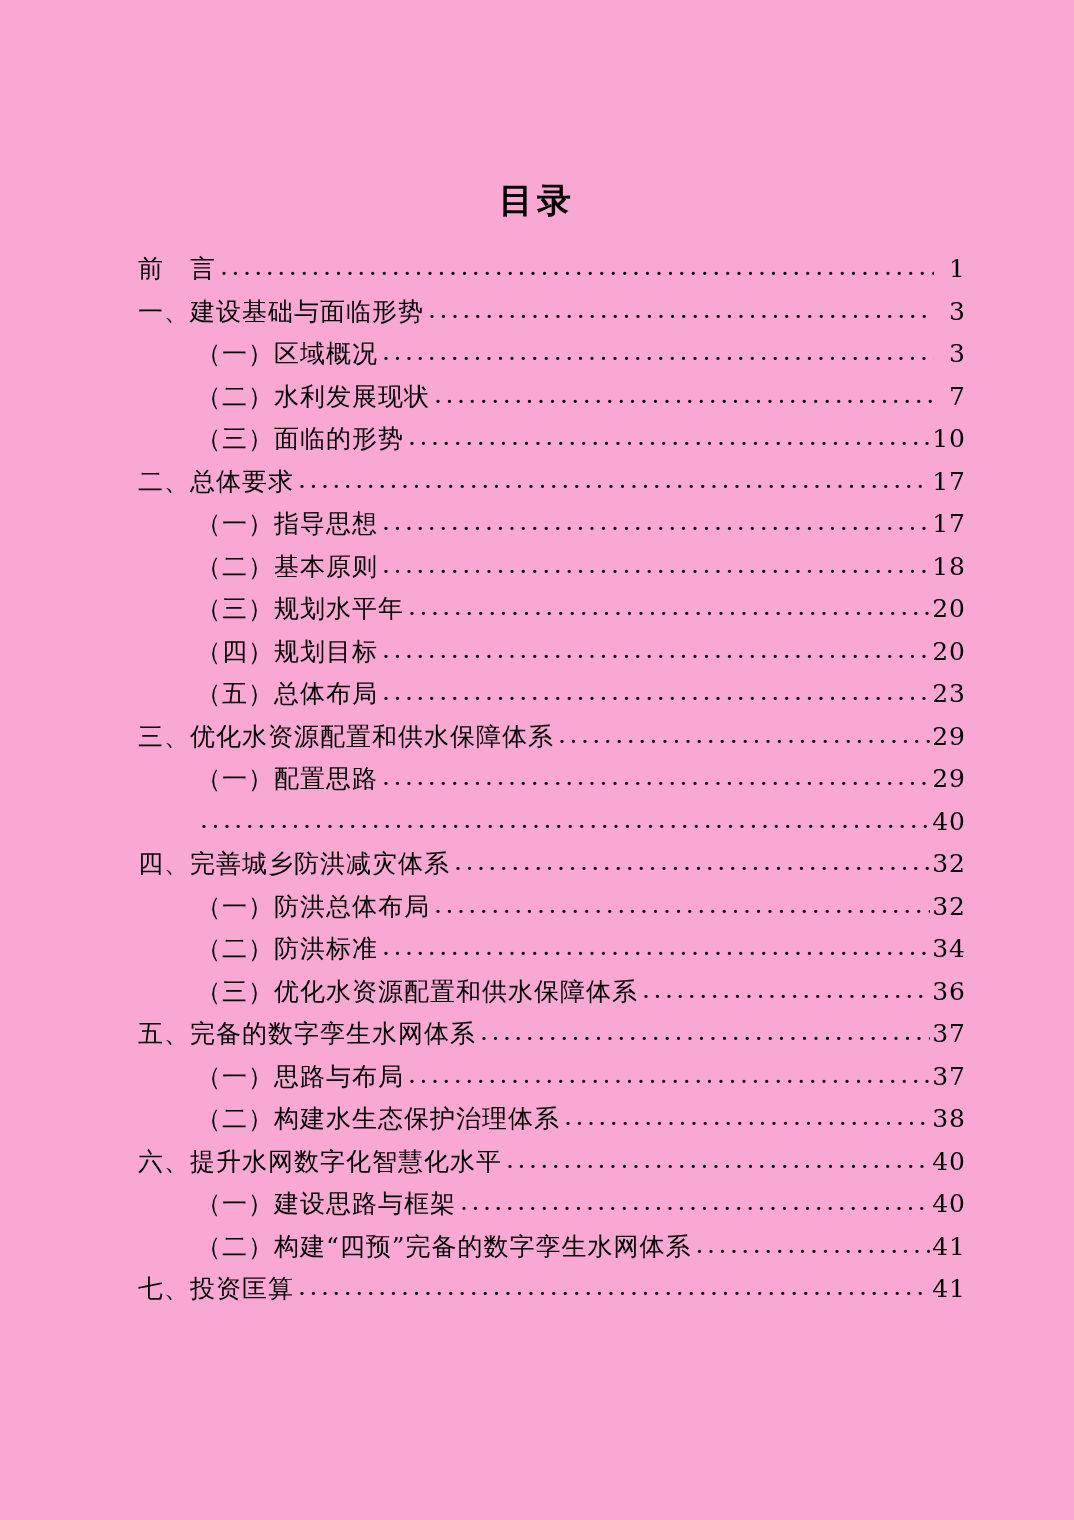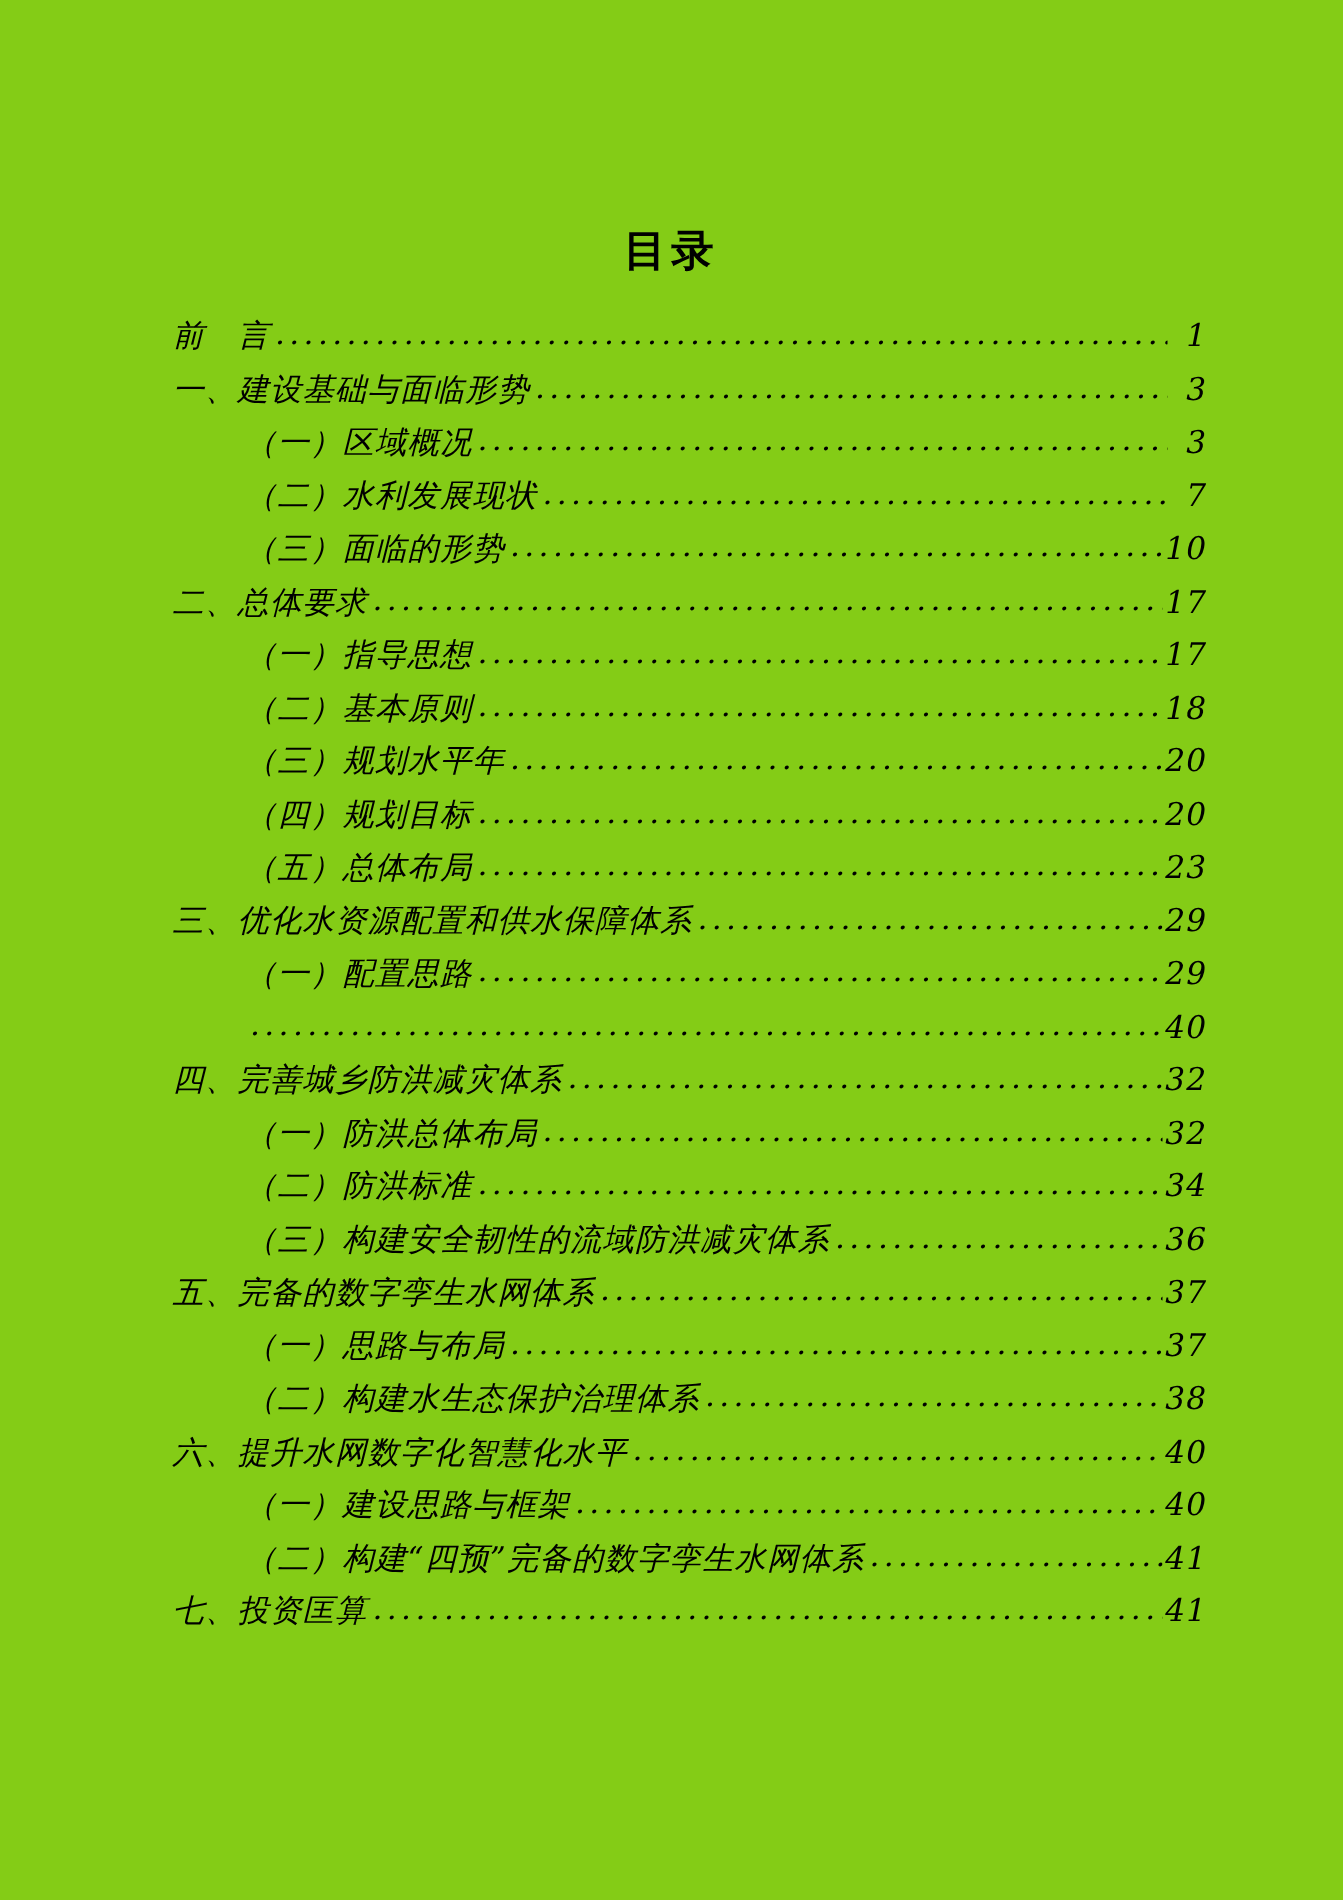--- a/index.html
+++ b/index.html
@@ -11,21 +11,21 @@
     width: 1074px;
     height: 1520px;
     font-family: "DejaVu Serif", "Liberation Serif", serif;
     color: #000000;
   }
   .page {
     position: relative;
     width: 1074px;
     height: 1520px;
     box-sizing: border-box;
-    background: #84cc16;
+    background: #f9a8d4;
   }
   .toc-title {
     text-align: center;
     font-size: 34px;
     font-weight: bold;
     letter-spacing: 4px;
     margin: 0;
     padding-top: 178px;
     font-family: "DejaVu Sans", "Liberation Sans", sans-serif;
   }
@@ -36,21 +36,20 @@
     width: 828px;
     margin-left: 138px;
     margin-top: 24px;
   }
   .toc-entry {
     display: flex;
     align-items: flex-end;
     font-size: 25px;
     line-height: 42.5px;
     white-space: nowrap;
-    font-style: italic;
   }
   .toc-entry.level-0 {
     padding-left: 0px;
   }
   .toc-entry.level-1 {
     padding-left: 58px;
   }
   .toc-label {
     letter-spacing: 1px;
   }
@@ -157,21 +156,21 @@
         <span class="toc-label">（一）防洪总体布局</span>
         <span class="toc-dots">................................................................................................</span>
         <span class="toc-page">32</span>
       </li>
       <li class="toc-entry level-1">
         <span class="toc-label">（二）防洪标准</span>
         <span class="toc-dots">................................................................................................</span>
         <span class="toc-page">34</span>
       </li>
       <li class="toc-entry level-1">
-        <span class="toc-label">（三）构建安全韧性的流域防洪减灾体系</span>
+        <span class="toc-label">（三）优化水资源配置和供水保障体系</span>
         <span class="toc-dots">................................................................................................</span>
         <span class="toc-page">36</span>
       </li>
       <li class="toc-entry level-0">
         <span class="toc-label">五、完备的数字孪生水网体系</span>
         <span class="toc-dots">................................................................................................</span>
         <span class="toc-page">37</span>
       </li>
       <li class="toc-entry level-1">
         <span class="toc-label">（一）思路与布局</span>

